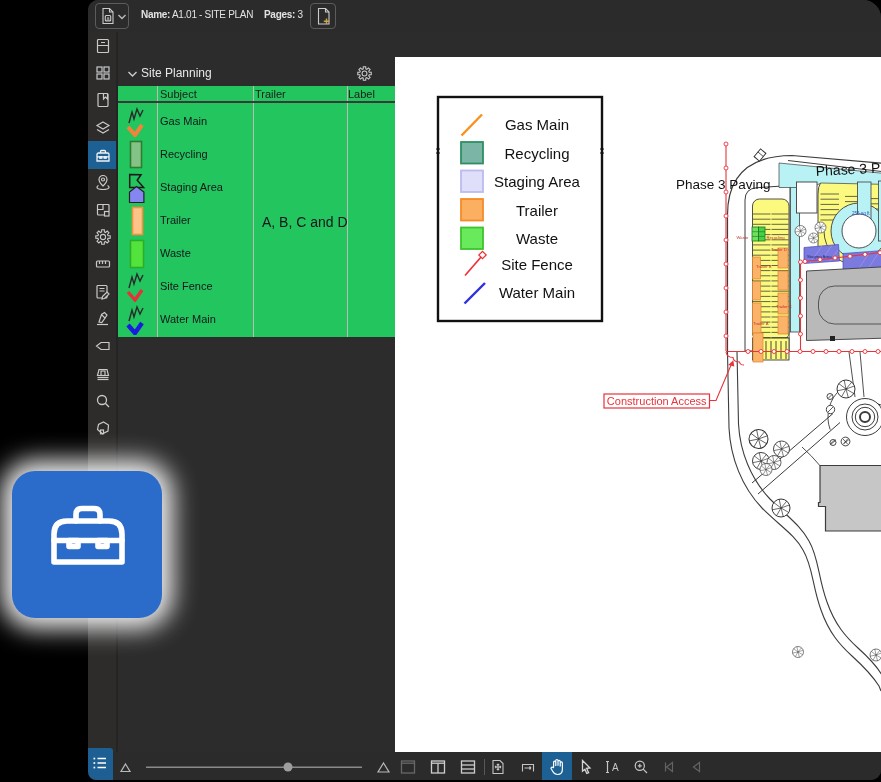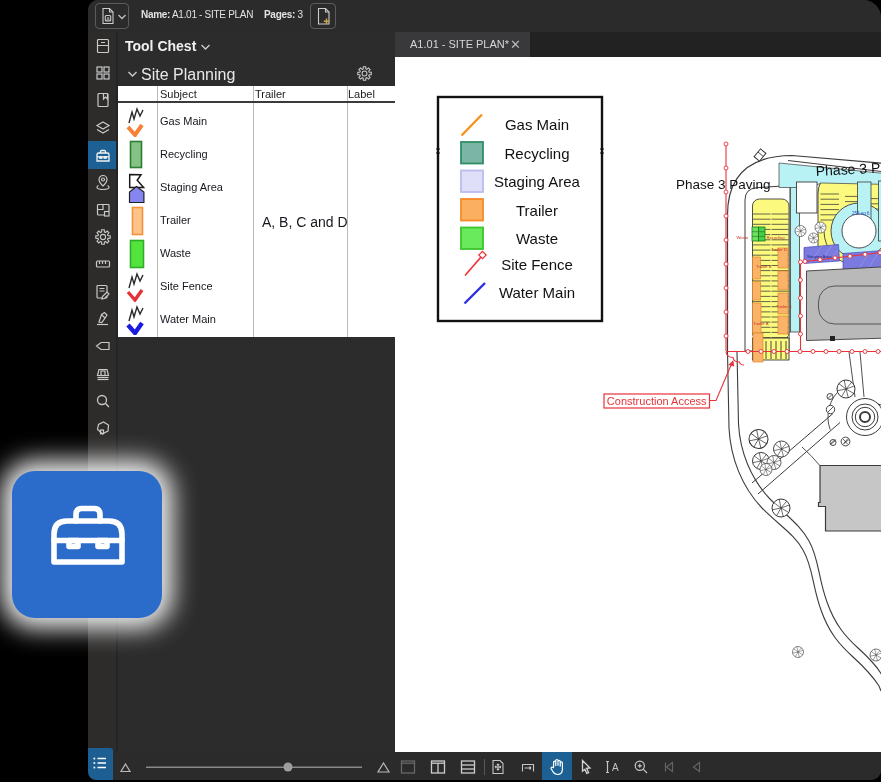--- a/index.html
+++ b/index.html
@@ -17,22 +17,22 @@
 .tbtext { position:absolute; top:9px; font-size:10px; letter-spacing:-0.3px; color:#e2e2e2; white-space:pre; }
 
 #sidebar { position:absolute; left:0; top:32px; width:30px; height:720px; background:#2d2c2b; border-right:2px solid #242424; }
 .sic { position:absolute; left:7px; width:16px; height:16px; }
 #sbsel { position:absolute; left:0; top:109px; width:28px; height:28px; background:#1d6093; }
 
 #panel { position:absolute; left:30px; top:32px; width:277px; height:720px; background:#2c2c2c; }
 #pchead { position:absolute; left:0; top:0; width:277px; height:30px; }
 #pchead .t { position:absolute; left:7px; top:6px; font-size:14px; font-weight:bold; color:#f0f0f0; }
 #sphead { position:absolute; left:0; top:30px; width:277px; height:24px; }
-#sphead .t { position:absolute; left:23px; top:4px; font-size:16px; color:#e8e8e8; }
-#ttable { position:absolute; left:0; top:54px; width:333px; height:251px; background:#ffffff; }
+#sphead .t { position:absolute; left:23px; top:4px; font-size:12px; color:#e8e8e8; }
+#ttable { position:absolute; left:0; top:54px; width:333px; height:251px; background:#22c55e; }
 #thead { position:absolute; left:0; top:0; width:277px; height:17px; border-bottom:2px solid #3a3a3a; }
 #thead span { position:absolute; top:2px; font-size:11px; color:#1c1c1c; }
 .col1 { position:absolute; left:39px; top:0; width:1px; height:251px; background:#bdbcb4; }
 .col2 { position:absolute; left:135px; top:0; width:1px; height:251px; background:#bdbcb4; }
 .col3 { position:absolute; left:229px; top:0; width:1px; height:251px; background:#bdbcb4; }
 .trow { position:absolute; left:0; width:277px; height:33px; }
 .trow .sub { position:absolute; left:42px; top:10px; font-size:11px; color:#16161e; }
 .trow .com { position:absolute; left:144px; top:10px; font-size:14px; color:#16161e; }
 .ricon { position:absolute; left:8px; top:2px; width:24px; height:30px; }
 
@@ -145,26 +145,20 @@
     <svg class="sic" style="top:361px;" viewBox="0 0 16 16" fill="none" stroke="#c9c9c9" stroke-width="1.3">
           <circle cx="7" cy="7" r="4.5"></circle>
           <line x1="10.3" y1="10.3" x2="14" y2="14"></line>
         </svg>
     <svg class="sic" style="top:388px;" viewBox="0 0 16 16" fill="none" stroke="#c9c9c9" stroke-width="1.2">
           <path d="M2.5,9.5 L3.5,4.5 8.5,2 13.5,5 13,11 7.5,13.8 Z"></path>
           <rect x="5.5" y="10" width="3" height="3.8"></rect>
         </svg>
   </div>
   <div id="panel">
-    <div id="pchead">
-          <span class="t">Tool Chest</span>
-   <svg style="position:absolute;left:82px;top:11px;" width="11" height="8" viewBox="0 0 11 8" fill="none" stroke="#ccc" stroke-width="1.4">
-            <path d="M1.5,2 L5.5,6 9.5,2"></path>
-          </svg>
-        </div>
     <div id="sphead">
           <span class="t">Site Planning</span>
    <svg style="position:absolute;left:9px;top:8px;" width="11" height="8" viewBox="0 0 11 8" fill="none" stroke="#ccc" stroke-width="1.4">
             <path d="M1.5,2 L5.5,6 9.5,2"></path>
           </svg>
    <svg style="position:absolute;left:239px;top:4px;" width="15" height="15" viewBox="0 0 16 16" fill="none" stroke="#ccc" stroke-width="1.1">
             <path d="M15.2,6.7 L15.2,9.3 L13.0,9.4 L12.5,10.5 L14.0,12.2 L12.2,14.0 L10.5,12.5 L9.4,13.0 L9.3,15.2 L6.7,15.2 L6.6,13.0 L5.5,12.5 L3.8,14.0 L2.0,12.2 L3.5,10.5 L3.0,9.4 L0.8,9.3 L0.8,6.7 L3.0,6.6 L3.5,5.5 L2.0,3.8 L3.8,2.0 L5.5,3.5 L6.6,3.0 L6.7,0.8 L9.3,0.8 L9.4,3.0 L10.5,3.5 L12.2,2.0 L14.0,3.8 L12.5,5.5 L13.0,6.6 Z"></path>
             <circle cx="8" cy="8" r="2.6"></circle>
           </svg>
         </div>
@@ -218,26 +212,20 @@
             </svg>
           </div>
       <div class="trow" style="top:217px;">
             <span class="sub">Water Main</span>
         <svg class="ricon" viewBox="0 0 24 30">
               <polyline points="3,16 6,5 8,12 11,2 14,9 17,3" fill="none" stroke="#2a2a2a" stroke-width="1.4"></polyline>
               <polyline points="2,20 9,28 16,18" fill="none" stroke="#1b1be0" stroke-width="4.4"></polyline>
             </svg>
           </div>
     </div>
-  </div>
-  <div id="tabbar">
-    <div id="tab1">
-          <span class="tt">A1.01 - SITE PLAN*</span>
-          <span class="tx">✕</span>
-        </div>
   </div>
   <div id="doc"><svg width="486" height="695" viewBox="395 57 486 695">
 <defs>
 <g id="tree">
               <circle r="10" fill="#fff" stroke="#333" stroke-width="1.1"></circle>
               <path d="M0,0 L6.4,-7.7 M0,0 L9.4,-3.4 M0,0 L8.7,5 M0,0 L2.6,9.7 M0,0 L-5,8.7 M0,0 L-9.8,2 M0,0 L-8,-6 M0,0 L-2,-9.8" stroke="#333" stroke-width="0.8" fill="none"></path>
             </g>
 </defs>
 <g id="plan">
 <path d="M745,351 V200 Q745,188.5 757,187.7 L790,185.5 L790,351 Z" fill="#fff" stroke="#3c3c3c" stroke-width="1"></path>

